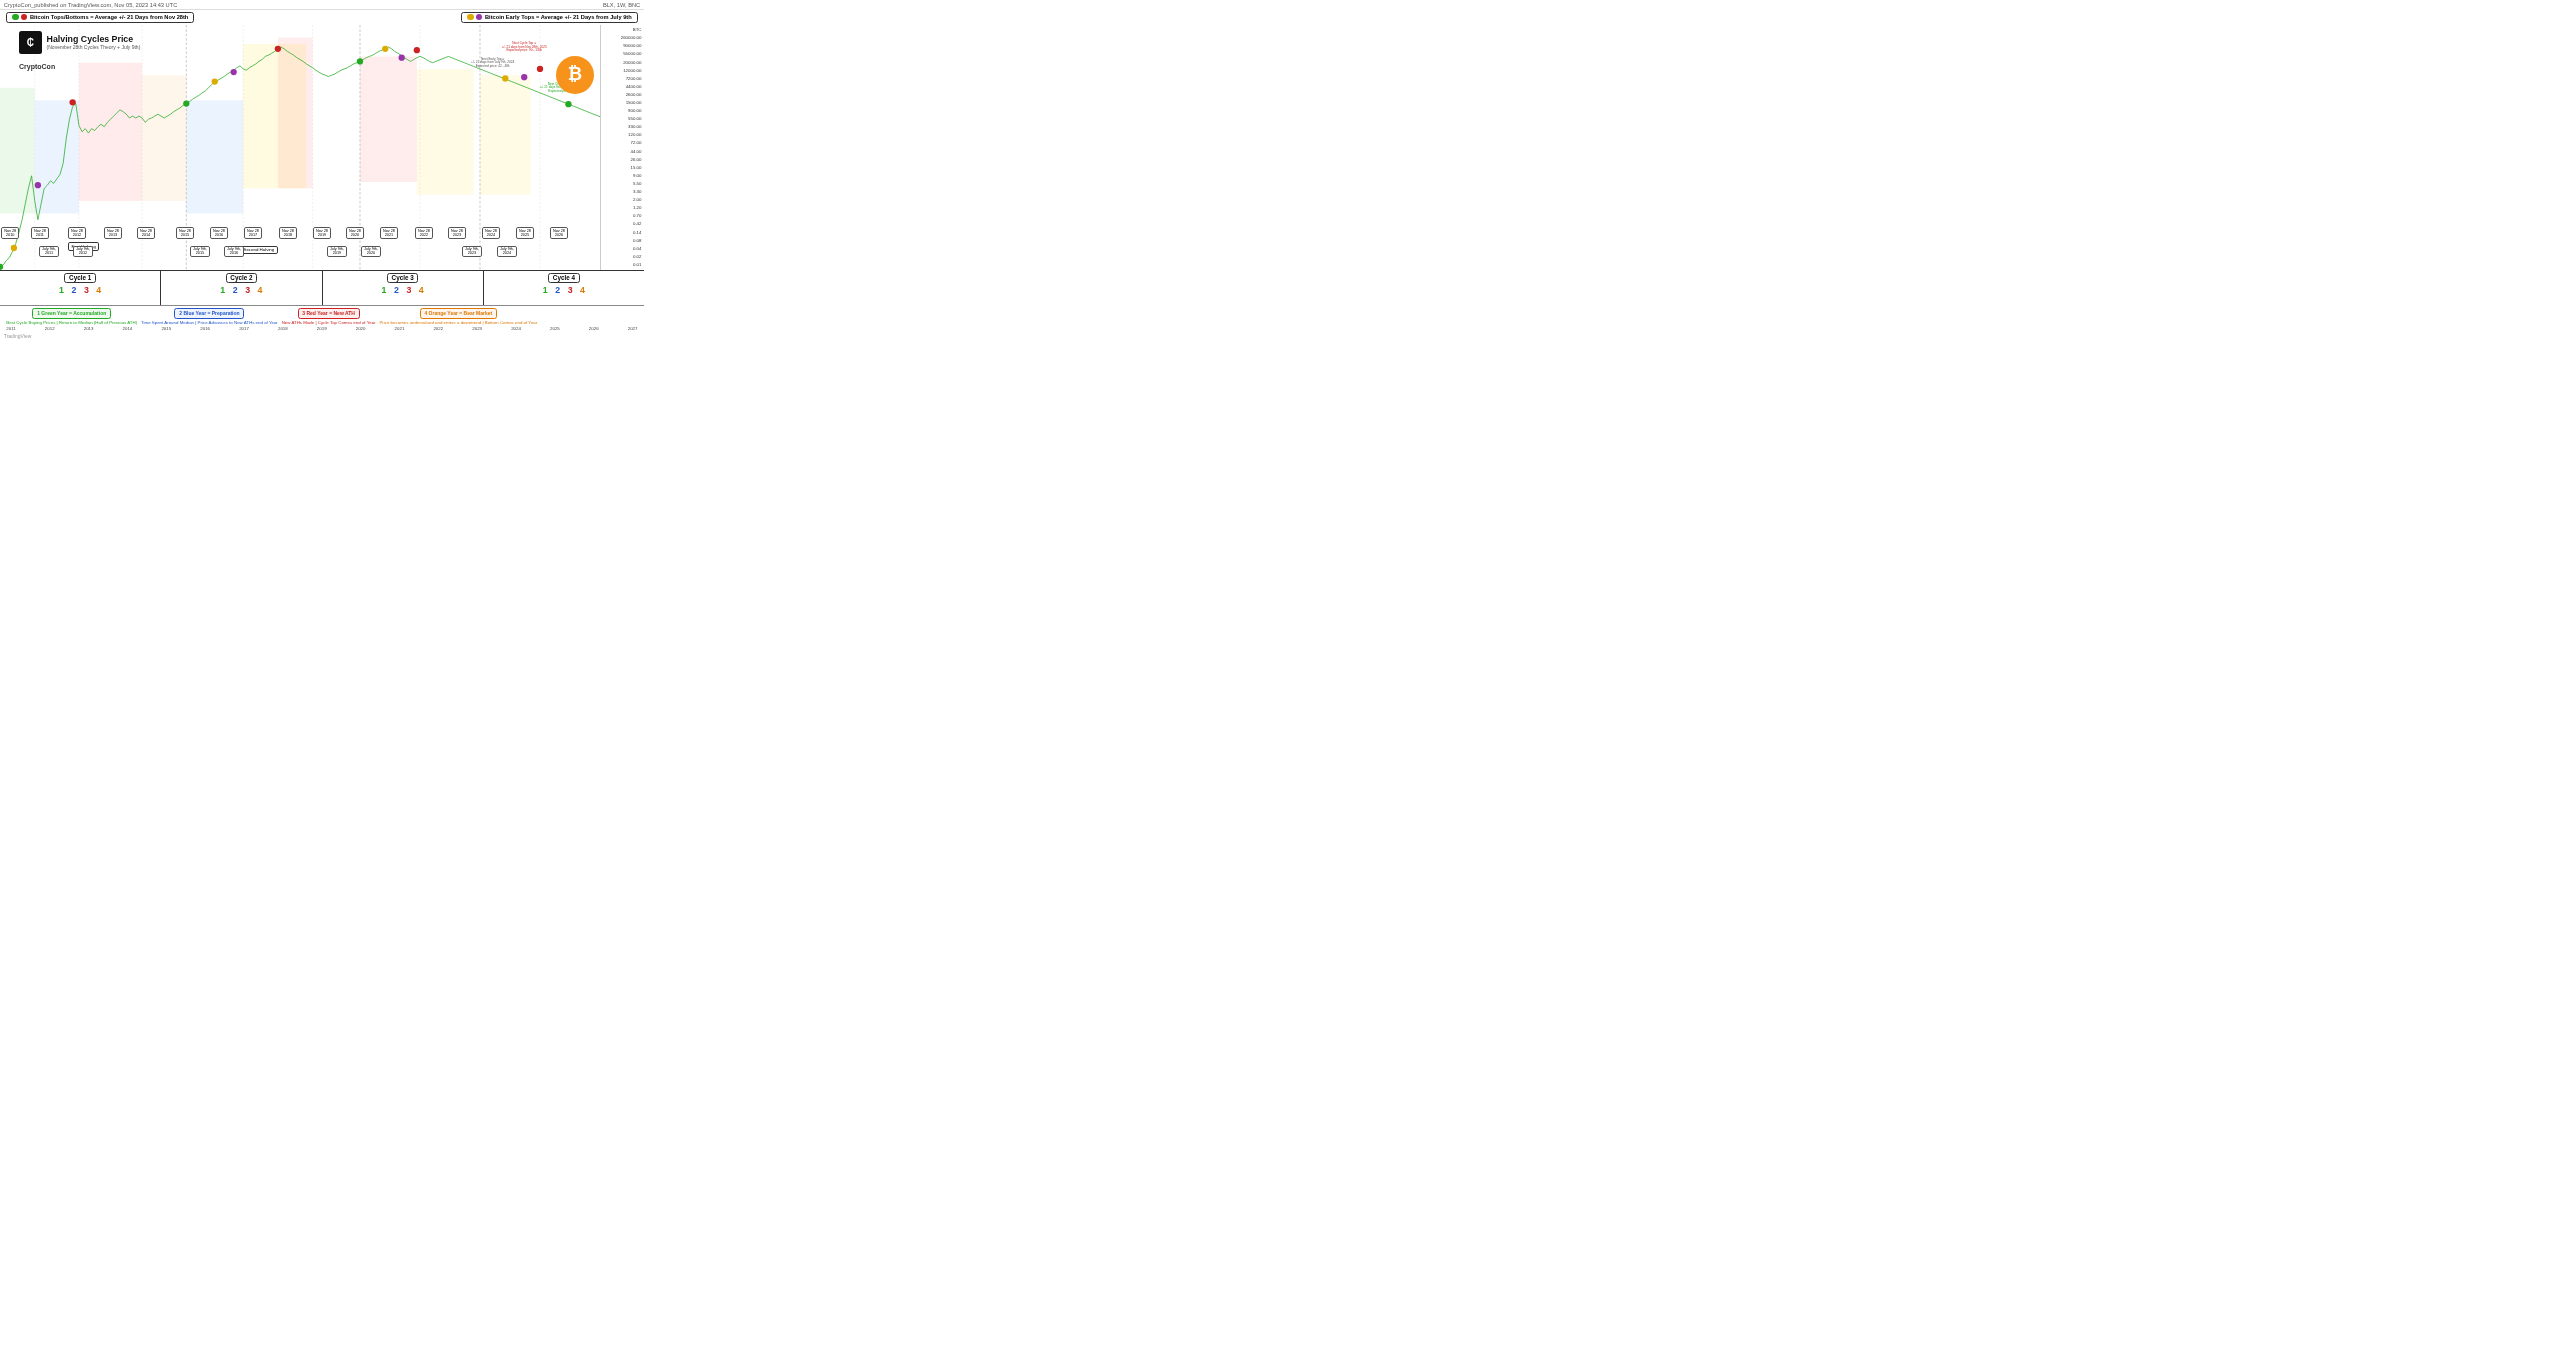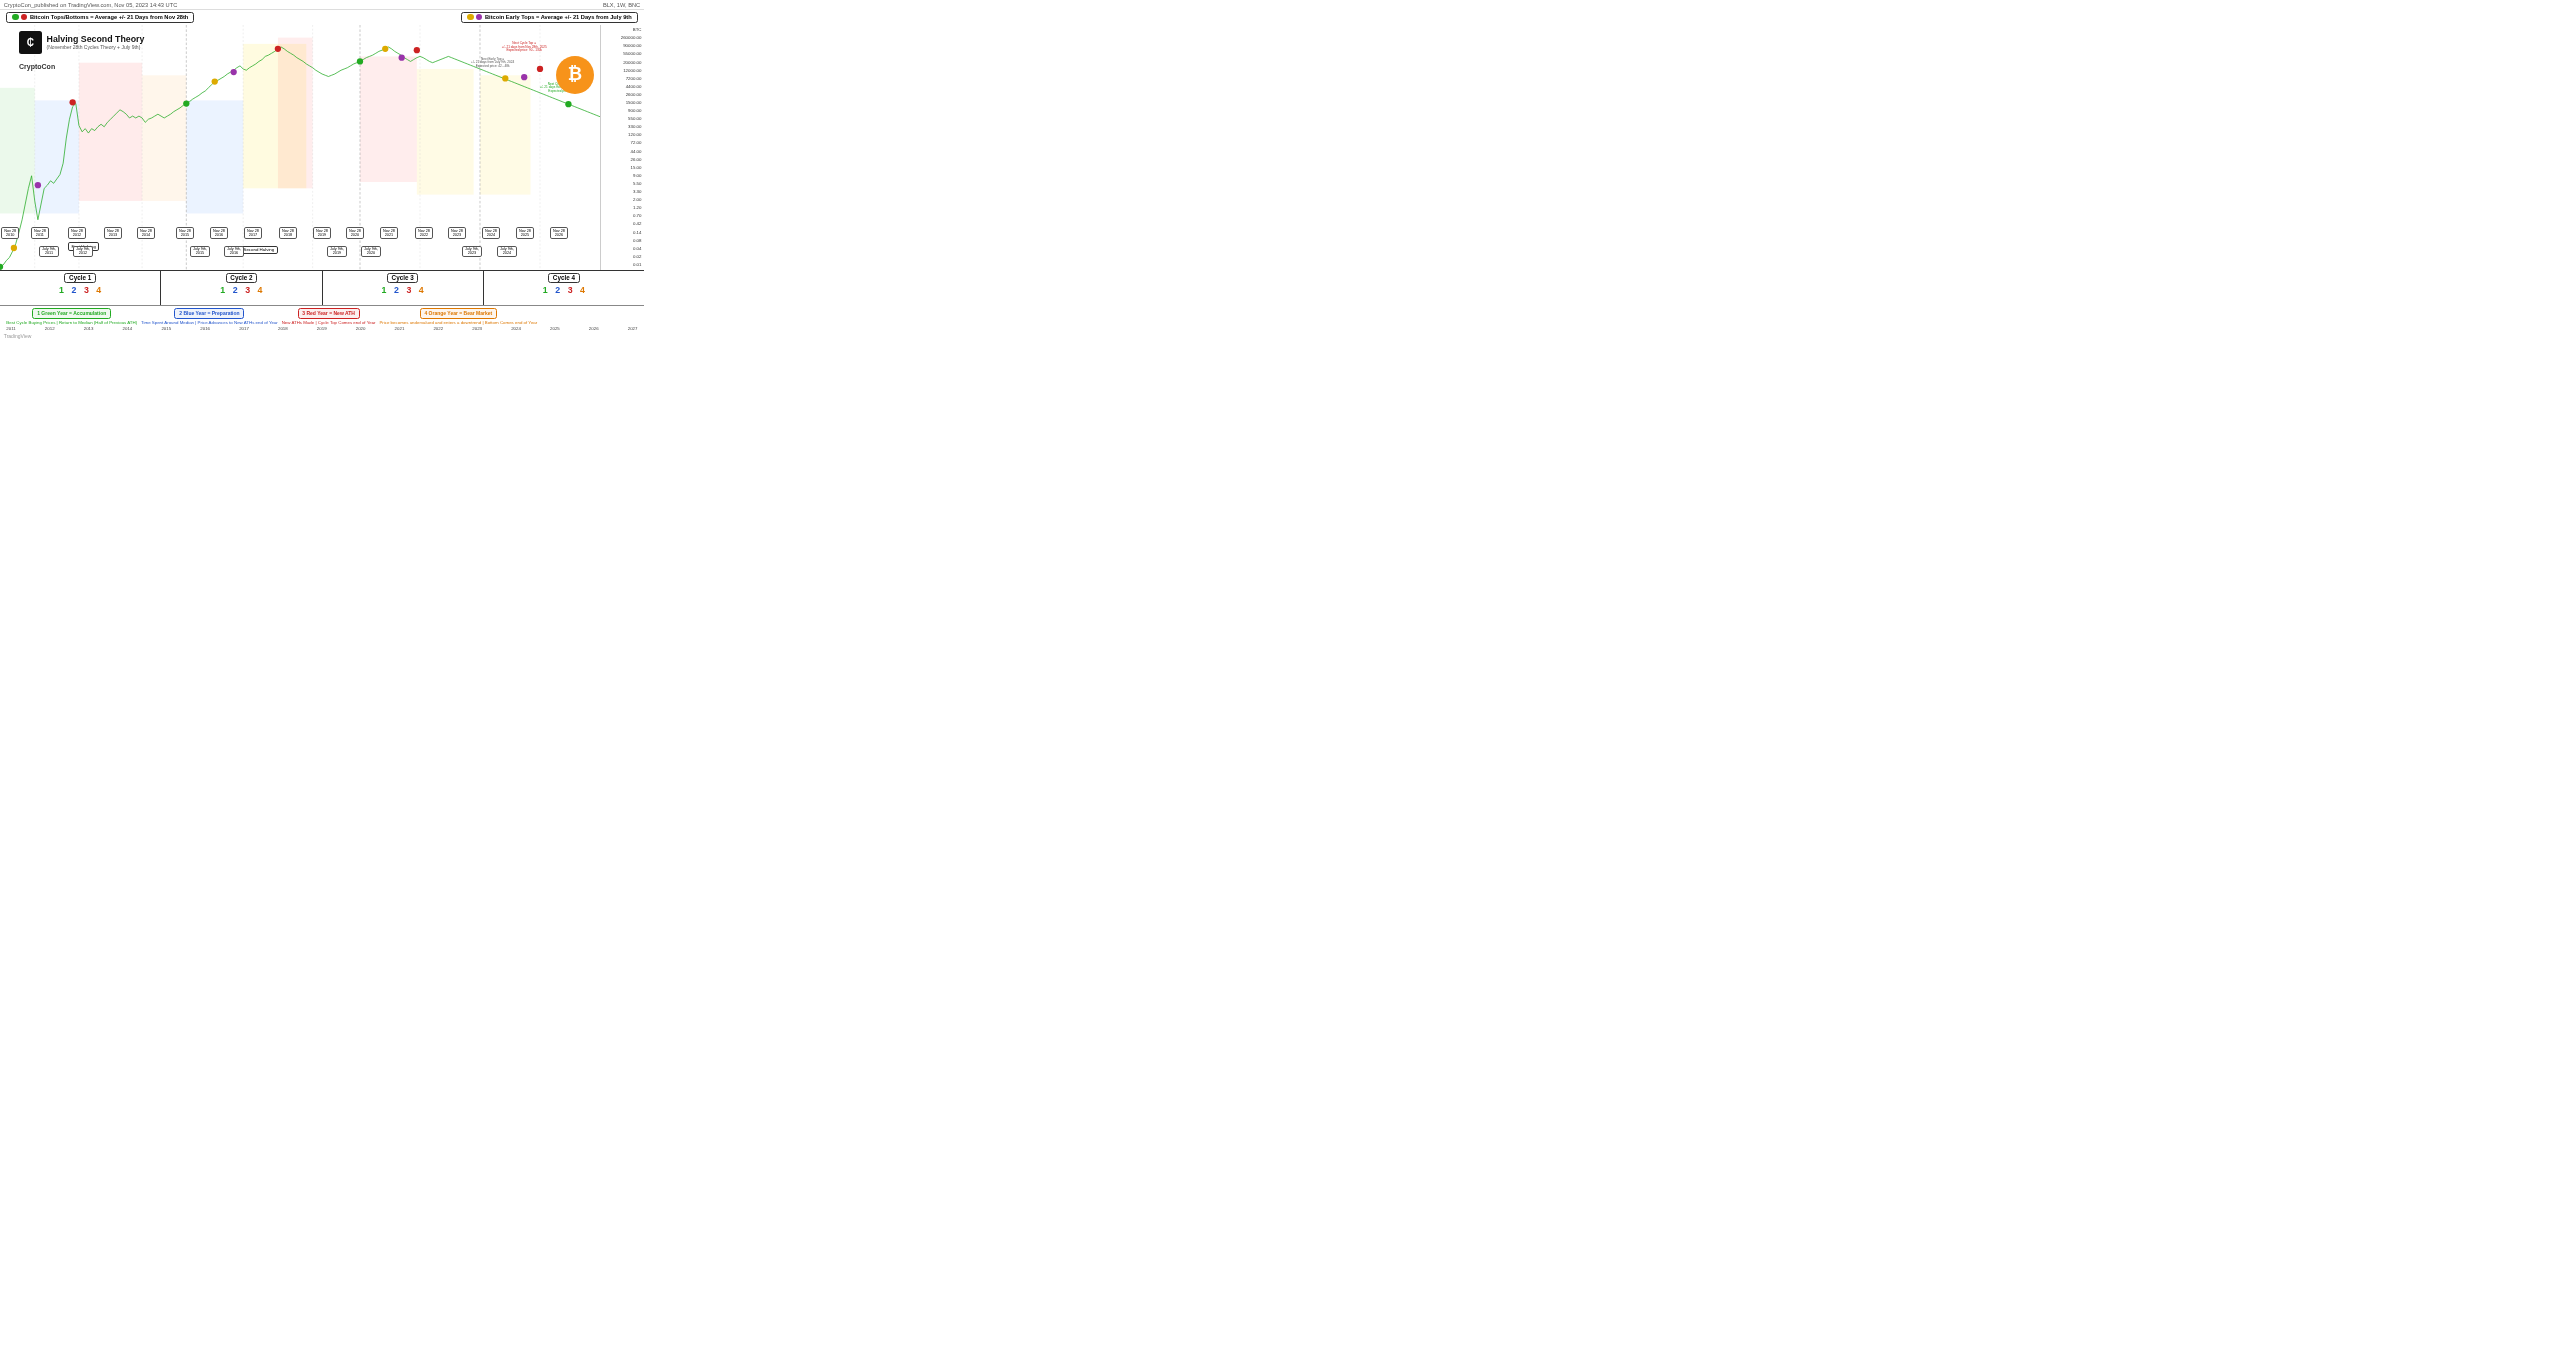--- a/index.html
+++ b/index.html
@@ -284,21 +284,21 @@
       <span class="dot dot-purple"></span>
       <span>Bitcoin  Early Tops = Average +/- 21 Days from July 9th</span>
     </div>
   </div>
 
   <div class="chart-area">
 
     <div class="logo-block">
       <div class="logo-circle">₵</div>
       <div>
-        <div class="chart-title">Halving Second Theory</div>
+        <div class="chart-title">Halving Cycles Price</div>
         <div class="chart-subtitle">(November 28th Cycles Theory + July 9th)</div>
       </div>
     </div>
     <div class="author-label">CryptoCon</div>
 
     <div class="btc-logo">₿</div>
 
     <div class="price-axis">
       <div>BTC</div>
       <div>260000.00</div>

